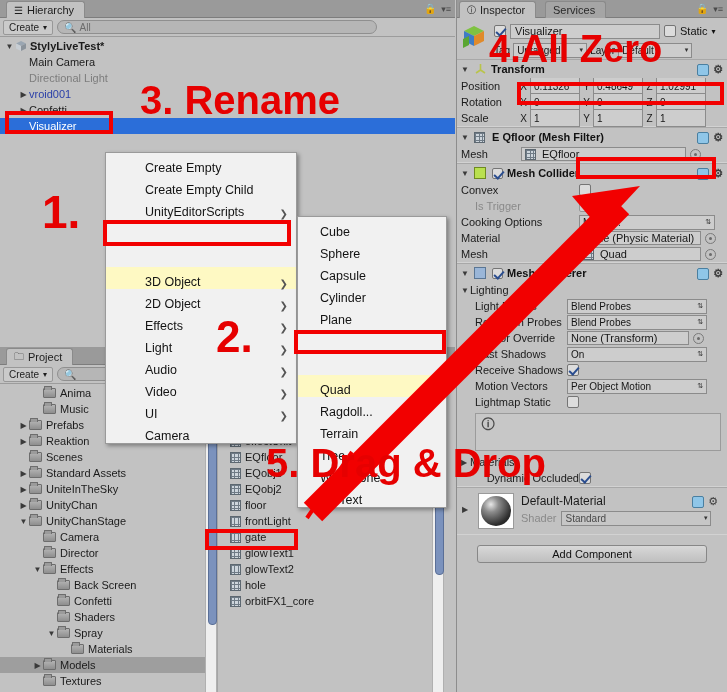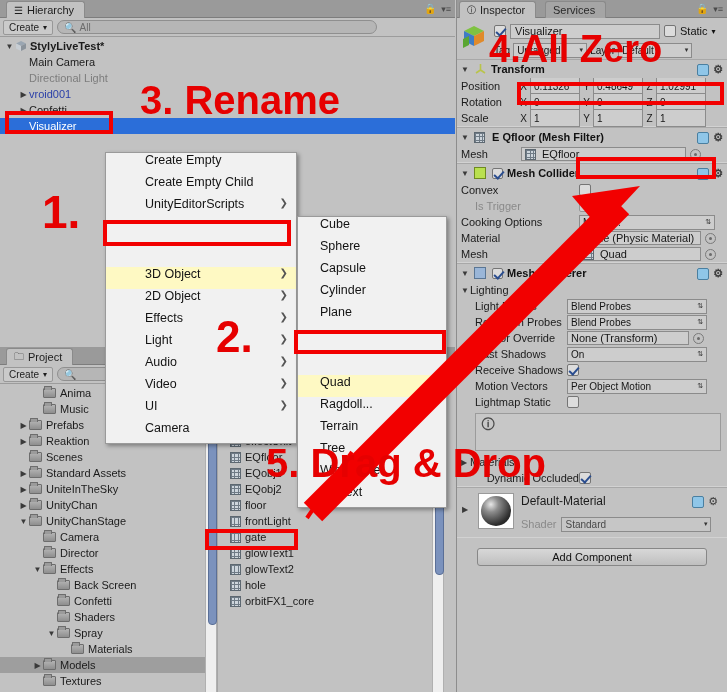--- a/index.html
+++ b/index.html
@@ -124,21 +124,21 @@
   .radio:after{content:"";position:absolute;left:3px;top:3px;width:3px;height:3px;border-radius:50%;background:#6a6a6a;}
   .helpbox { margin:3px 6px 3px 18px; border:1px solid #9b9b9b; background:#c7c7c7; min-height:38px; display:flex; gap:5px; padding:4px 5px; font-size:10px; color:#1b1b1b; line-height:12px;}
   .matprev { display:flex; gap:7px; padding:5px; align-items:flex-start; }
   .matsphere { width:36px;height:36px;background:#ffffff;border:1px solid #9a9a9a; display:flex;align-items:center;justify-content:center;}
   .matsphere i { display:block; width:30px;height:30px;border-radius:50%;
     background:radial-gradient(circle at 33% 28%, #e8e8e8 0%, #8d8d8d 26%, #2e2e2e 70%, #101010 100%); }
   .addcomp { margin:10px auto 0 auto; width:230px; height:18px; background:linear-gradient(#d8d8d8,#bfbfbf); border:1px solid #878787; border-radius:3px; display:flex;align-items:center;justify-content:center;font-size:11px;color:#111;}
 
   
   .menu { position:absolute; background:#f1f1f1; border:1px solid #9a9a9a; box-shadow:2px 2px 4px rgba(0,0,0,.35); z-index:40; }
-  .mi { height:22px; display:flex; align-items:flex-start; padding:0 10px 0 39px; font-size:12.5px; color:#131313; position:relative; white-space:nowrap;}
+  .mi { height:22px; display:flex; align-items:flex-end; padding:0 10px 0 39px; font-size:12.5px; color:#131313; position:relative; white-space:nowrap;}
   .mi.hl { background:#fef9c3;margin-top:48px; }
   .mi .sub { position:absolute; right:8px; font-size:10px; color:#555; }
   .menu.sub2 .mi { padding-left:22px; }
 
   
   .ann { position:absolute; z-index:60; color:#e60000; font-weight:bold;
          font-family:"Liberation Sans", sans-serif;
          -webkit-text-stroke:2px #cfe0f5; paint-order:stroke fill; }
   .ann span { -webkit-text-stroke:0; }
   .annbox { position:absolute; z-index:55; border:4px solid #f20000; }
@@ -647,21 +647,21 @@
               <i></i>
             </div>
           <div style="flex:1;">
             <div style="height:16px;display:flex;align-items:center;font-size:12px;color:#1b1b1b;position:relative;">
               <span>Default-Material</span>
               <span class="comp-icons" style="top:2px;">
                 <span class="bookico"></span>
                 <span class="gearico">⚙</span>
               </span>
             </div>
-            <div style="height:16px;display:flex;align-items:center;gap:5px;margin-top:7px;">
+            <div style="height:16px;display:flex;align-items:center;gap:5px;margin-top:1px;">
               <span class="lbl dim">Shader</span>
               <div class="dd" style="width:150px;background:#c6c6c6;">
                 <span style="color:#4a4a4a;">Standard</span>
                 <span class="ar">▾</span>
               </div>
             </div>
           </div>
         </div>
       </div>
 

